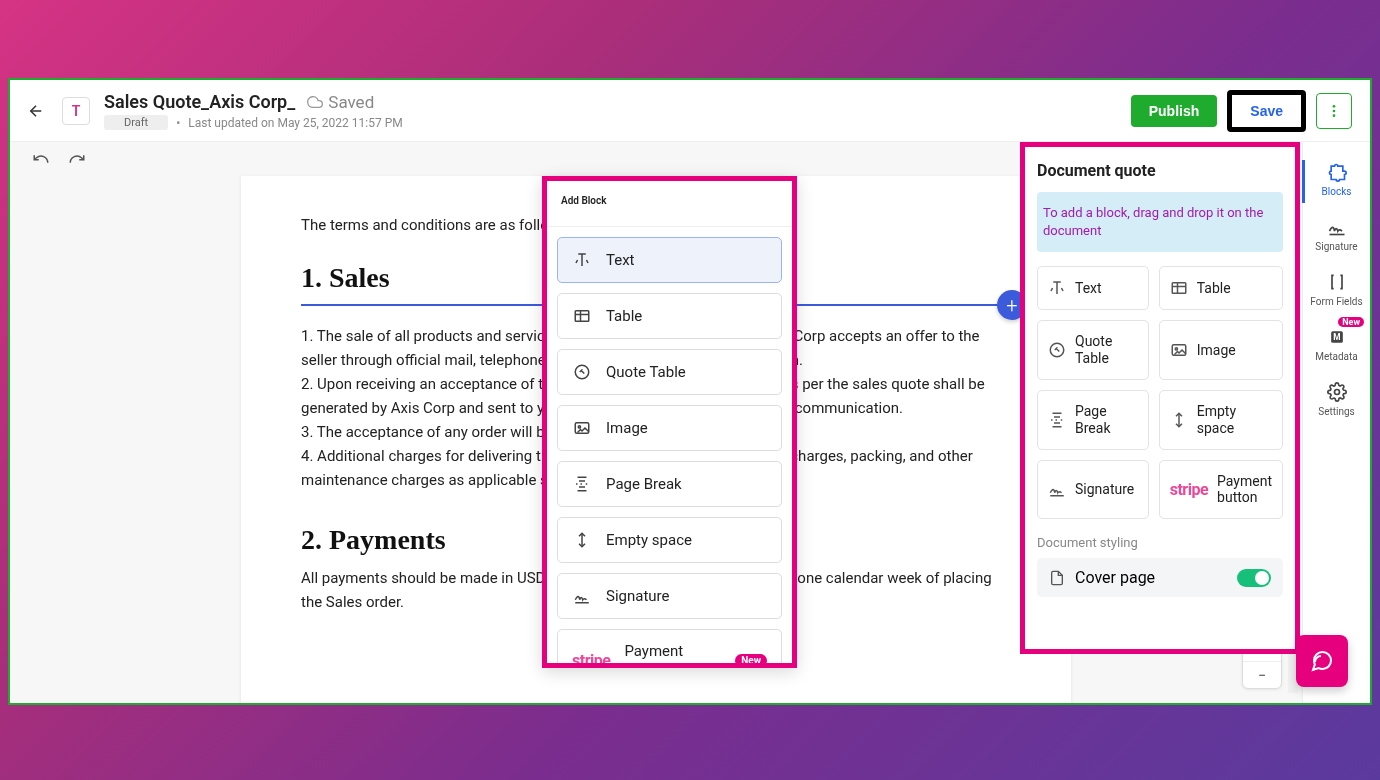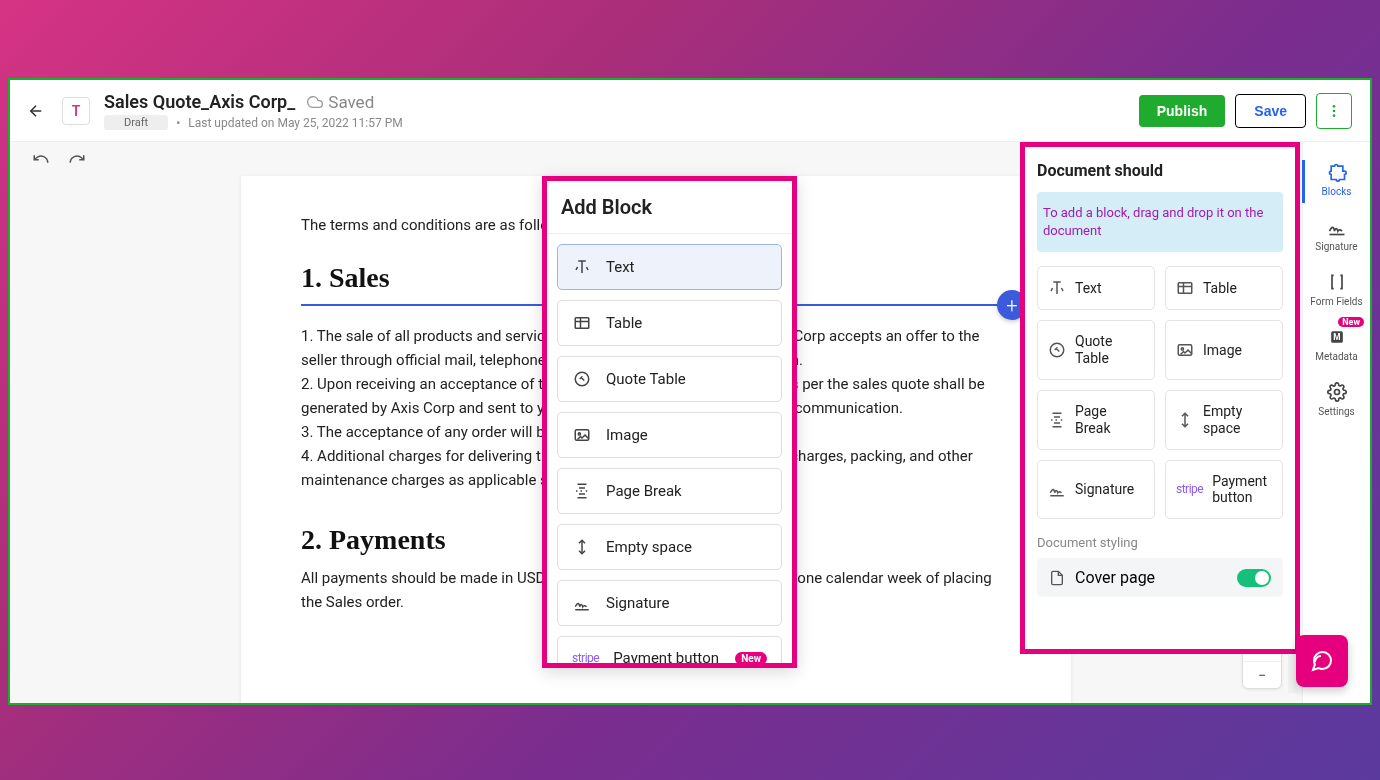--- a/index.html
+++ b/index.html
@@ -66,21 +66,21 @@
   .title-block { flex:0 0 auto; }
   .title-row { display:flex; align-items:center; gap:12px;}
   .doc-title { font-size:18px; font-weight:600; color:#222;}
   .saved { color:#888; font-size:17px; display:flex; align-items:center; gap:5px;}
   .meta-row { display:flex; align-items:center; gap:8px; margin-top:3px;}
   .draft-pill { background:#eee; color:#666; font-size:11px; padding:1px 20px; border-radius:3px;}
   .meta-text { color:#888; font-size:12px;}
   .spacer { flex:1; }
   .btn { border-radius:4px; padding:8px 18px; font-size:14px; font-weight:600; cursor:pointer; border:none;}
   .btn-publish { background:#1fab2e; color:#fff; margin-right:10px;}
-  .btn-save { background:#fff; color:#2563eb; border:1px solid #000000; margin-right:10px;}
+  .btn-save { background:#fff; color:#2563eb; border:5px solid #000000; margin-right:10px;}
   .btn-more { background:#fff; border:1px solid #1fab2e; color:#1fab2e; width:36px; height:36px; display:flex; align-items:center; justify-content:center; border-radius:4px; cursor:pointer;}
 
   .workspace {
     display:flex;
     height: calc(100% - 62px);
     position: relative;
   }
   .history-bar {
     position:absolute; top:8px; left:22px; display:flex; gap:18px; z-index:2;
   }
@@ -140,30 +140,30 @@
 
   
   .popup {
     position:absolute; left:532px; top:34px;
     width:255px; background:#fff; border:5px solid #e6007e;
     box-shadow:0 4px 16px rgba(0,0,0,0.15);
     z-index:20;
     height:492px;
     display:flex; flex-direction:column;
   }
-  .popup-head { font-size:20px; font-weight:600; padding:14px 14px 14px; border-bottom:1px solid #eee; color:#222;}
+  .popup-head { font-size:10px; font-weight:600; padding:14px 14px 20px; border-bottom:1px solid #eee; color:#222;}
   .popup-list { padding:10px 10px; display:flex; flex-direction:column; gap:10px; overflow:hidden;}
   .popup-item {
     border:1px solid #ddd; border-radius:5px; padding:12px 14px;
     display:flex; align-items:center; gap:14px; cursor:pointer; font-size:15px; color:#222; background:#fff;
   }
   .popup-item.selected { background:#eef2fb; border-color:#9db4e8;}
   .popup-item .ico { width:20px; height:20px; display:flex; align-items:center; justify-content:center; color:#444;}
   .new-badge { background:#e6007e; color:#fff; font-size:10px; font-weight:700; padding:1px 6px; border-radius:8px; margin-left:auto;}
-  .stripe-txt { color:#8b5cf6; font-weight:400; font-size:12px; letter-spacing:-0.5px;}
+  .stripe-txt { color:#ec4899; font-weight:700; font-size:16px; letter-spacing:-0.5px;}
 
   
   .blocks-panel {
     position:absolute; right:70px; top:0;
     width:280px; height:512px;
     border:5px solid #e6007e;
     background:#fff;
     padding:14px 12px;
     z-index:15;
   }
@@ -440,21 +440,21 @@
           </div>
           <div class="popup-item">
             <span class="stripe-txt">stripe</span>
             <span>Payment button</span>
             <span class="new-badge">New</span>
           </div>
         </div>
     </div>
 
     <div class="blocks-panel">
-      <div class="bp-title">Document should</div>
+      <div class="bp-title">Document quote</div>
       <div class="bp-hint">To add a block, drag and drop it on the document</div>
       <div class="bp-grid" id="bp-grid">
           <div class="bp-item">
             <span class="ico">
               <svg width="18" height="18" viewBox="0 0 24 24" fill="none" stroke="currentColor" stroke-width="2">
                 <path d="M7 4h10"></path>
                 <path d="M12 4v16"></path>
                 <path d="M6 12l-2 4"></path>
                 <path d="M18 12l2 4"></path>
               </svg>

